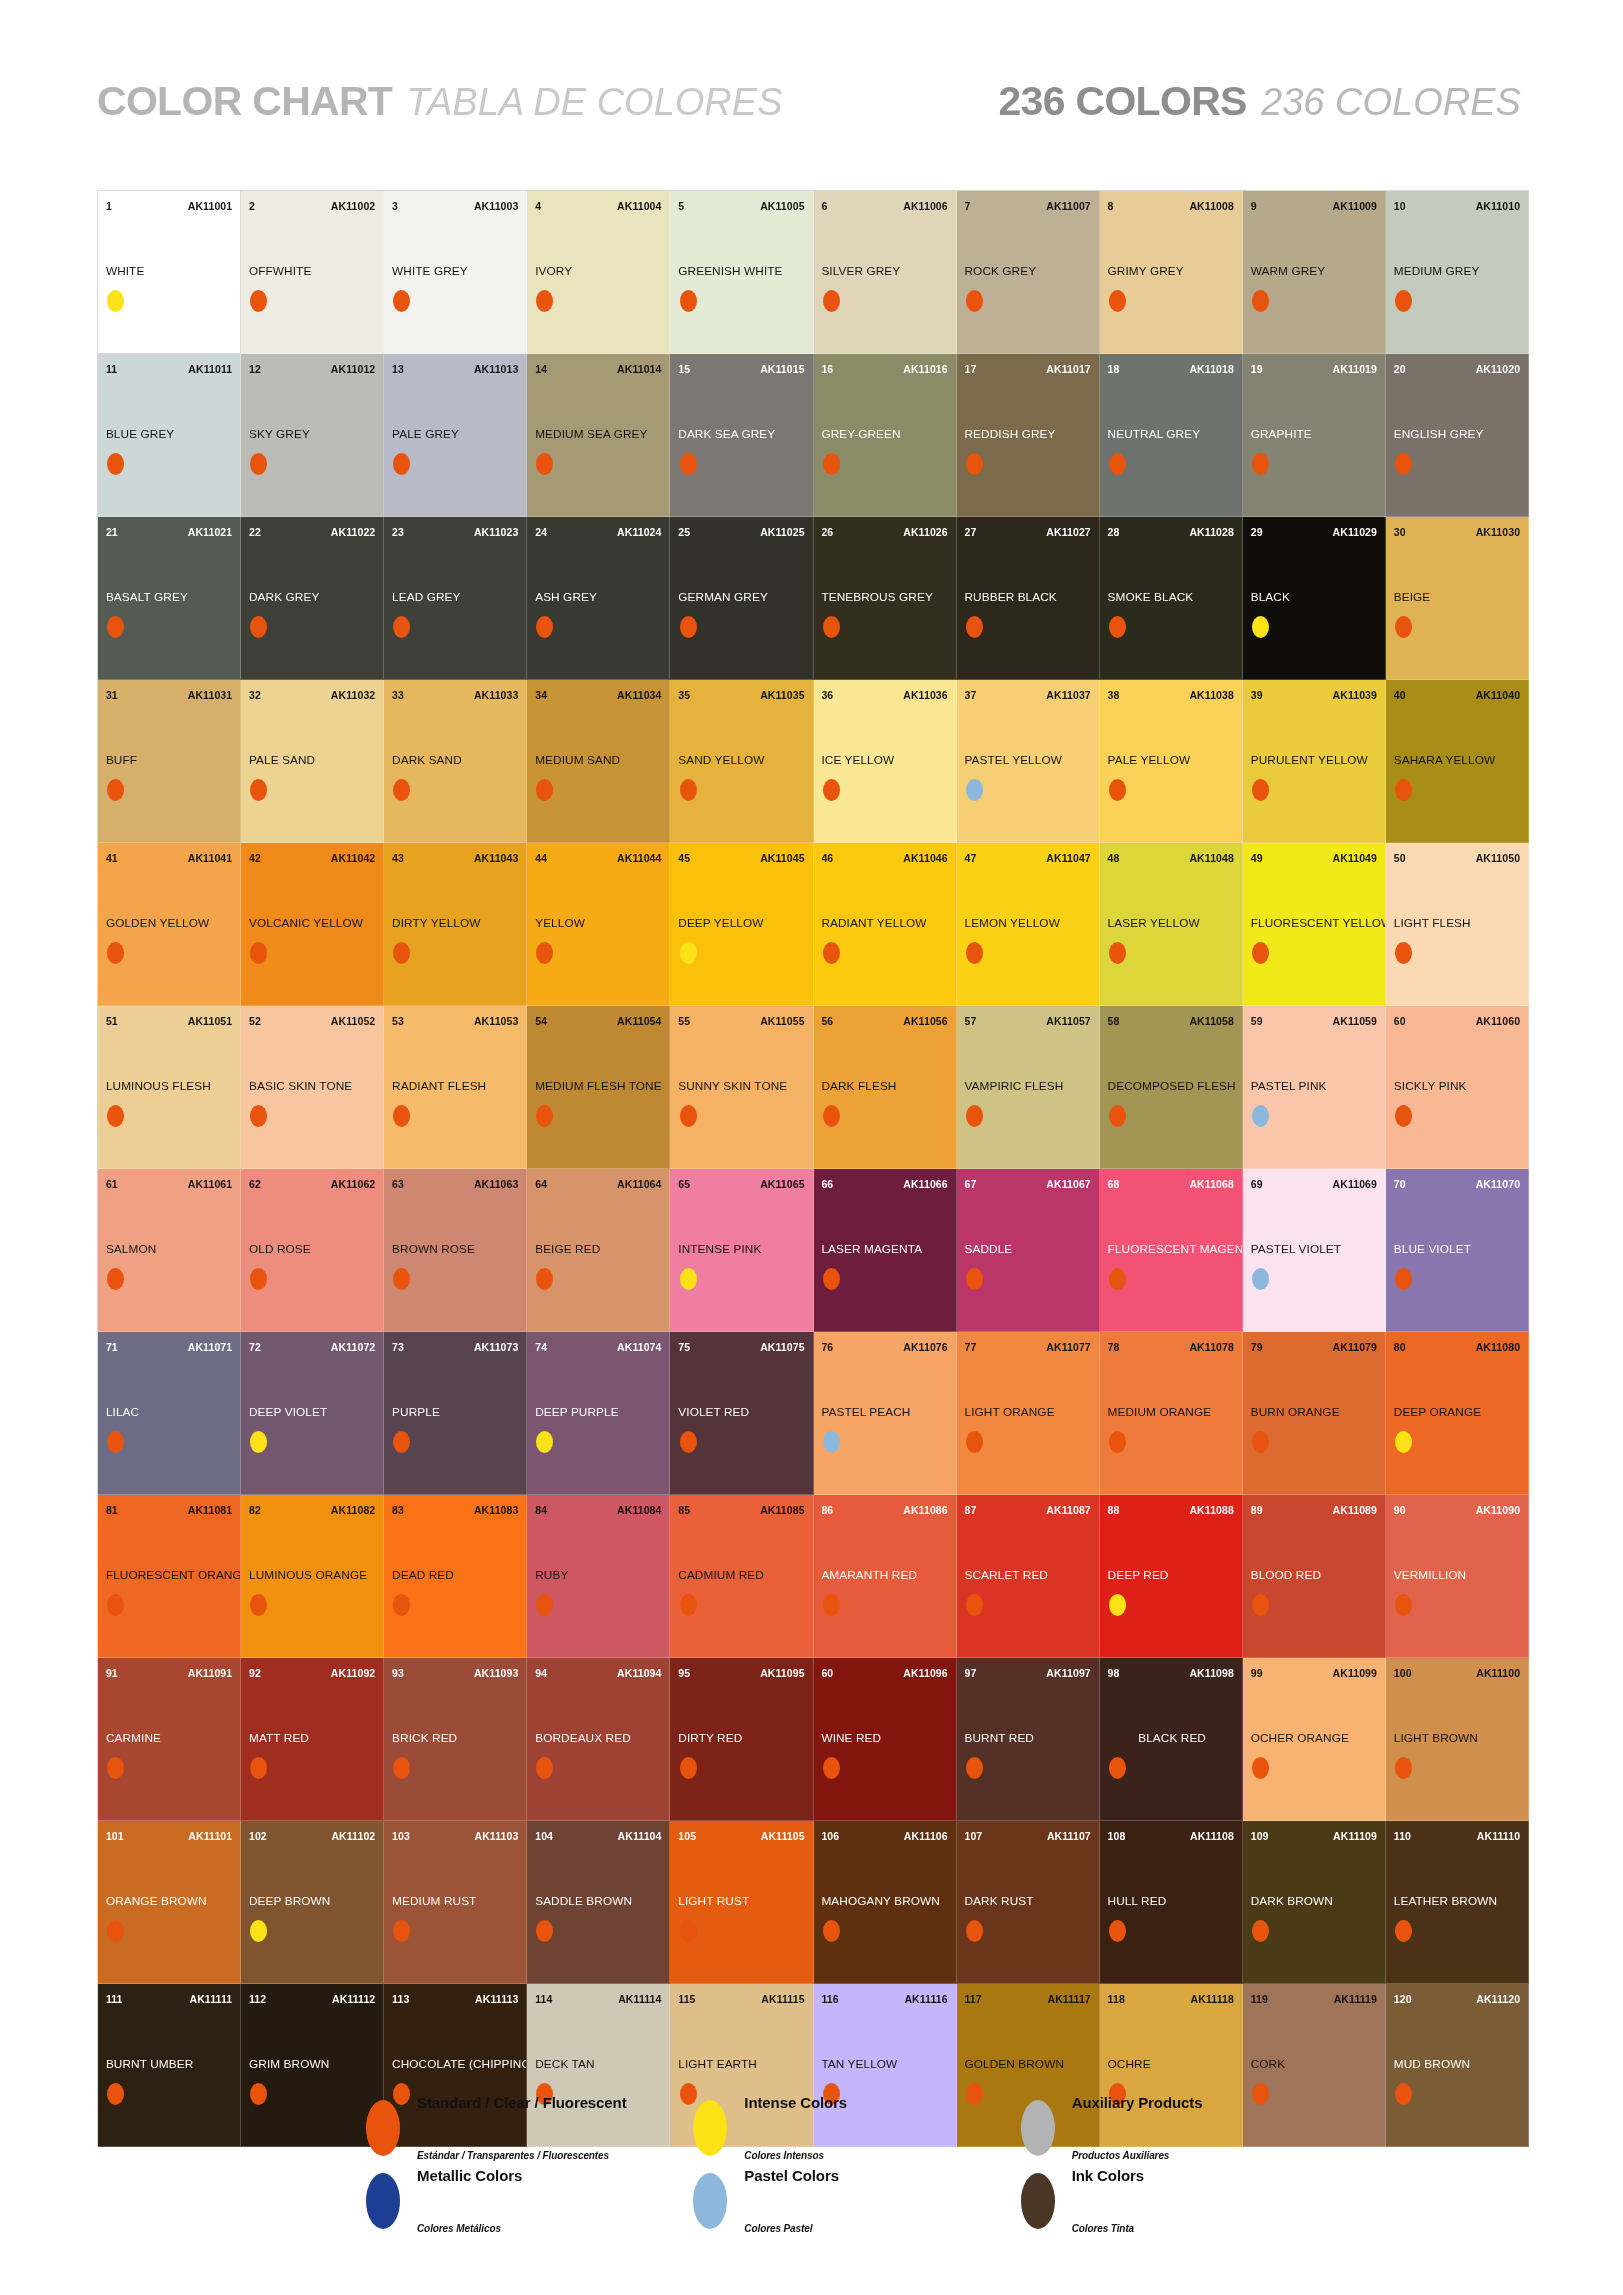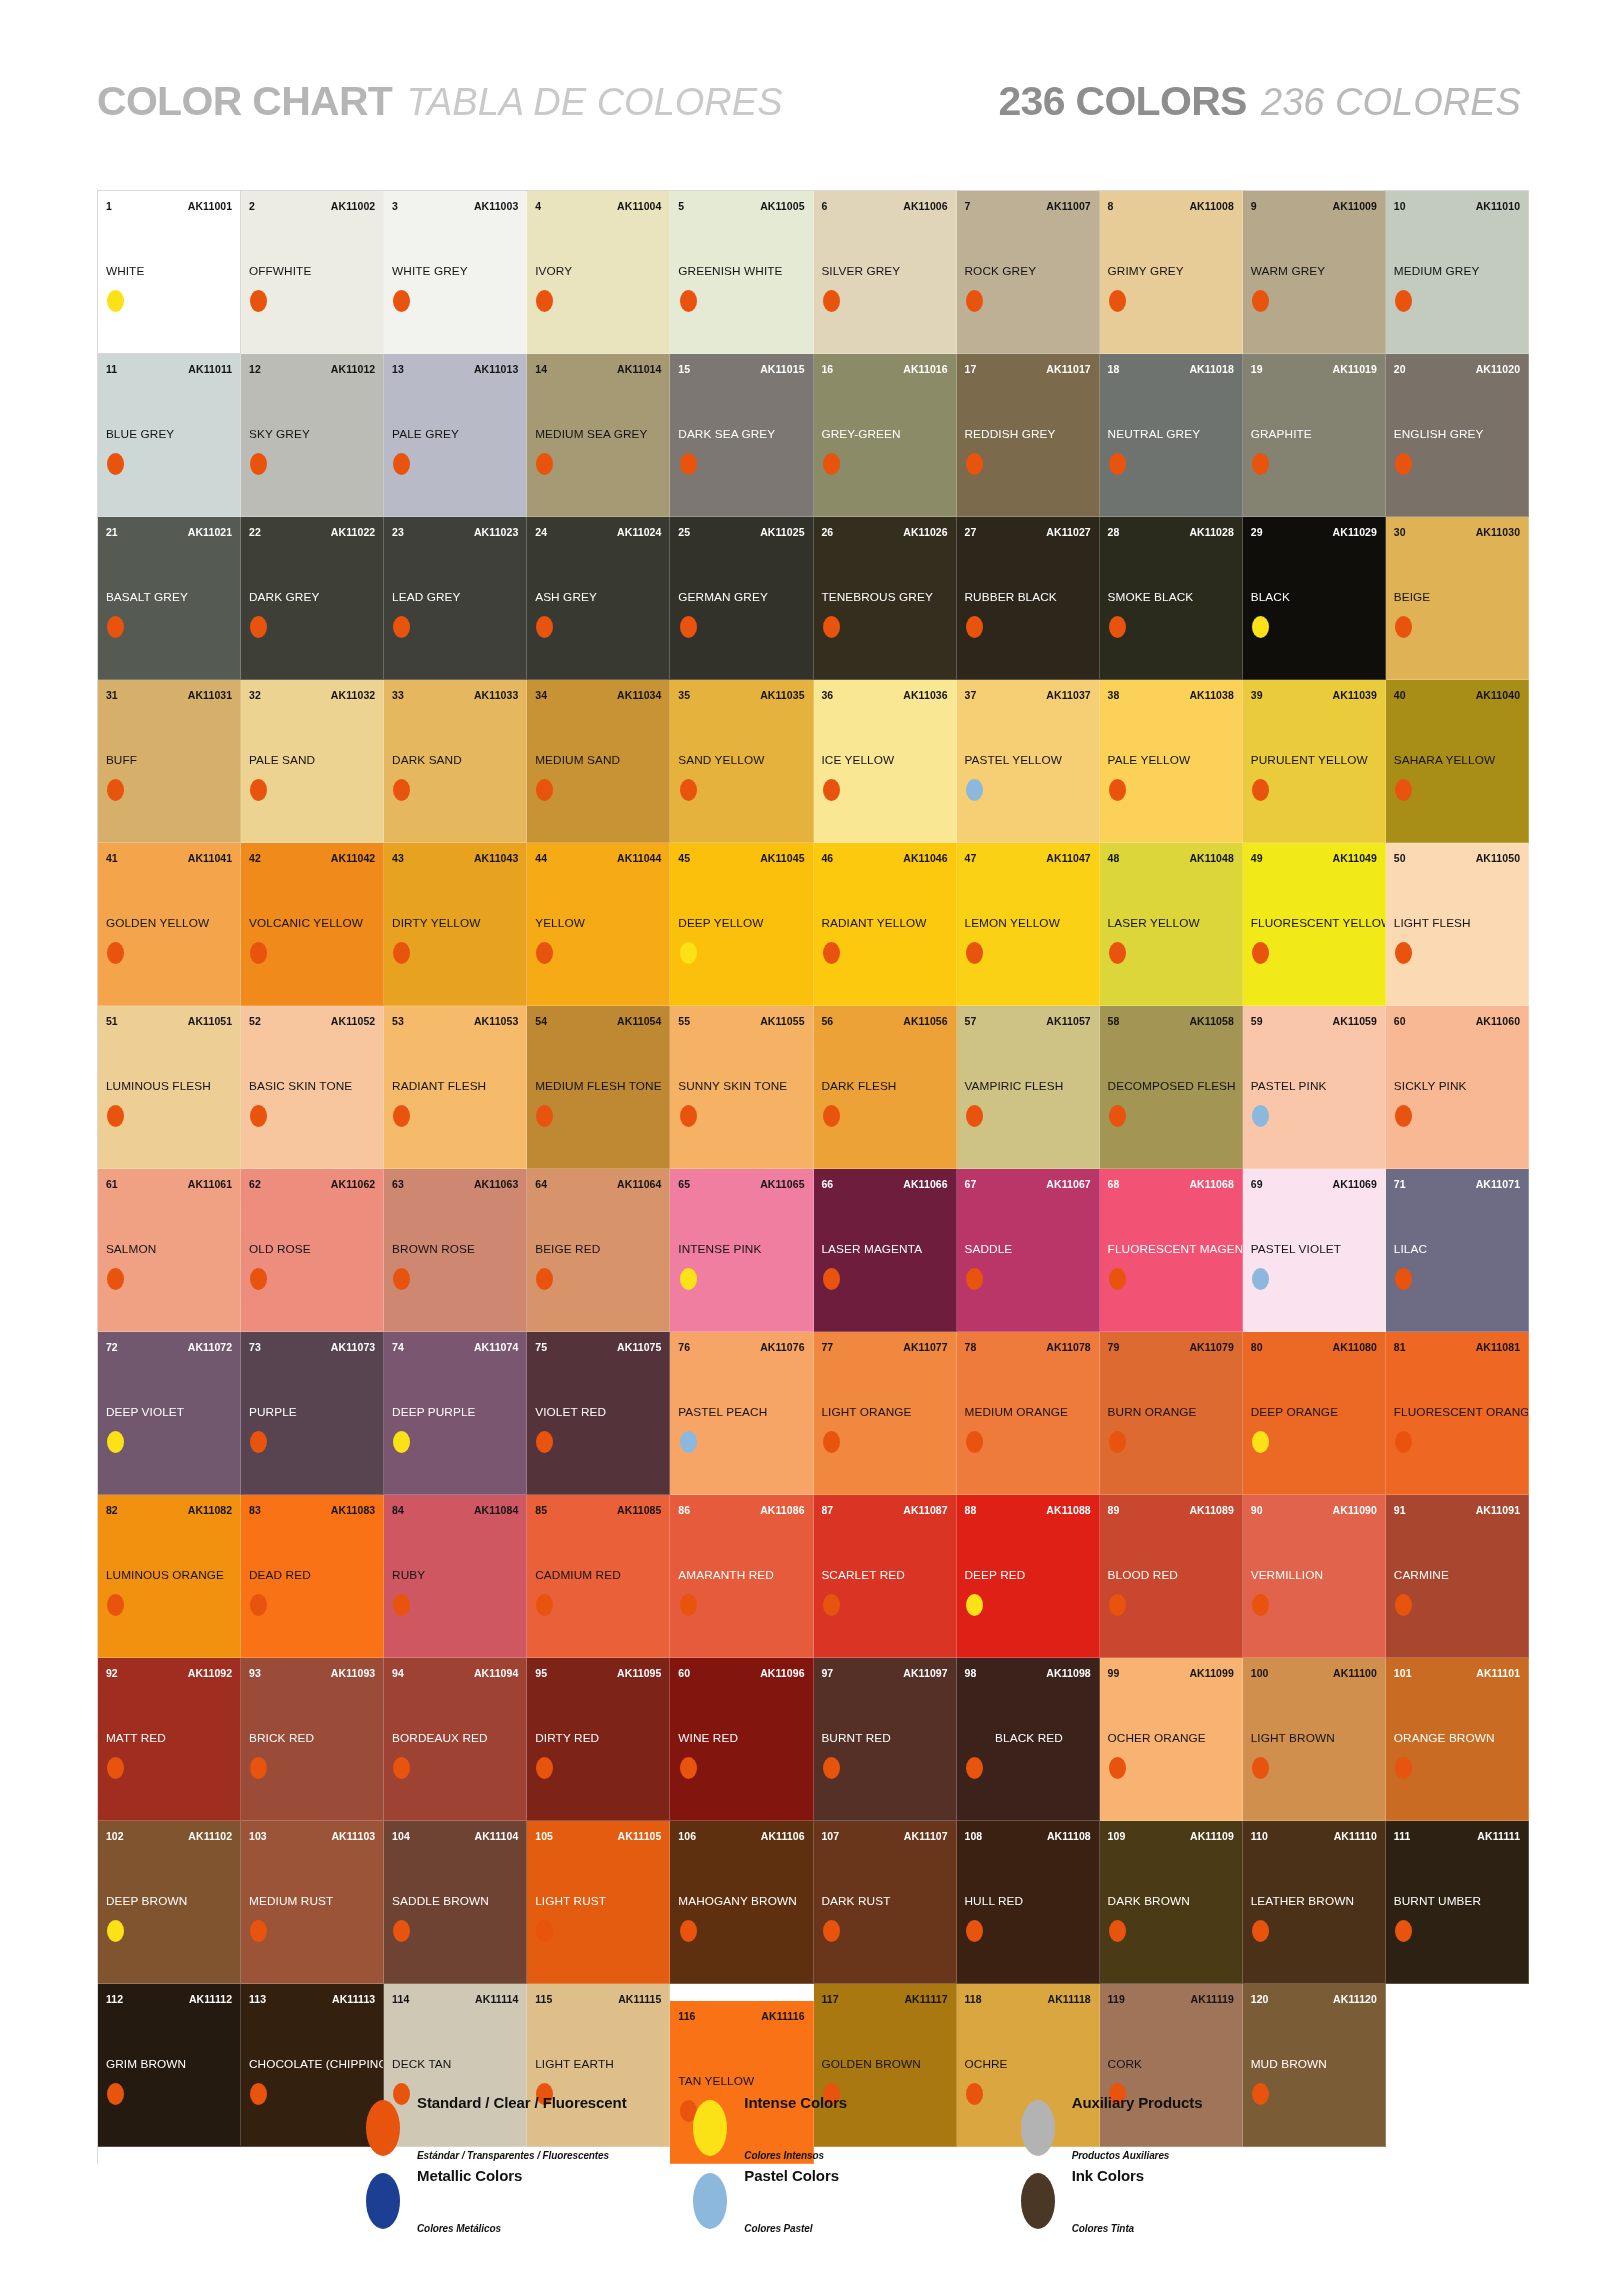--- a/index.html
+++ b/index.html
@@ -654,20 +654,28 @@
         <div class="dot" style="background: rgb(232, 83, 14);"></div>
       </div>
       <div class="cell" style="background: rgb(250, 227, 239);">
         <div class="top txt-dark">
           <span>69</span>
           <span>AK11069</span>
         </div>
         <div class="cname txt-dark">PASTEL VIOLET</div>
         <div class="dot" style="background: rgb(140, 184, 222);"></div>
       </div>
+      <div class="cell" style="background: rgb(138, 118, 175);">
+        <div class="top txt-light">
+          <span>70</span>
+          <span>AK11070</span>
+        </div>
+        <div class="cname txt-light">BLUE VIOLET</div>
+        <div class="dot" style="background: rgb(232, 83, 14);"></div>
+      </div>
       <div class="cell" style="background: rgb(109, 108, 132);">
         <div class="top txt-light">
           <span>71</span>
           <span>AK11071</span>
         </div>
         <div class="cname txt-light">LILAC</div>
         <div class="dot" style="background: rgb(232, 83, 14);"></div>
       </div>
       <div class="cell" style="background: rgb(114, 88, 110);">
         <div class="top txt-light">
@@ -1014,21 +1022,21 @@
         <div class="dot" style="background: rgb(232, 83, 14);"></div>
       </div>
       <div class="cell" style="background: rgb(222, 190, 137);">
         <div class="top txt-dark">
           <span>115</span>
           <span>AK11115</span>
         </div>
         <div class="cname txt-dark">LIGHT EARTH</div>
         <div class="dot" style="background: rgb(232, 83, 14);"></div>
       </div>
-      <div class="cell" style="background: #f97316; margin-top: 17px;">
+      <div class="cell" style="background: #c4b5fd;">
         <div class="top txt-dark">
           <span>116</span>
           <span>AK11116</span>
         </div>
         <div class="cname txt-dark">TAN YELLOW</div>
         <div class="dot" style="background: rgb(232, 83, 14);"></div>
       </div>
       <div class="cell" style="background: rgb(170, 120, 16);">
         <div class="top txt-dark">
           <span>117</span>

